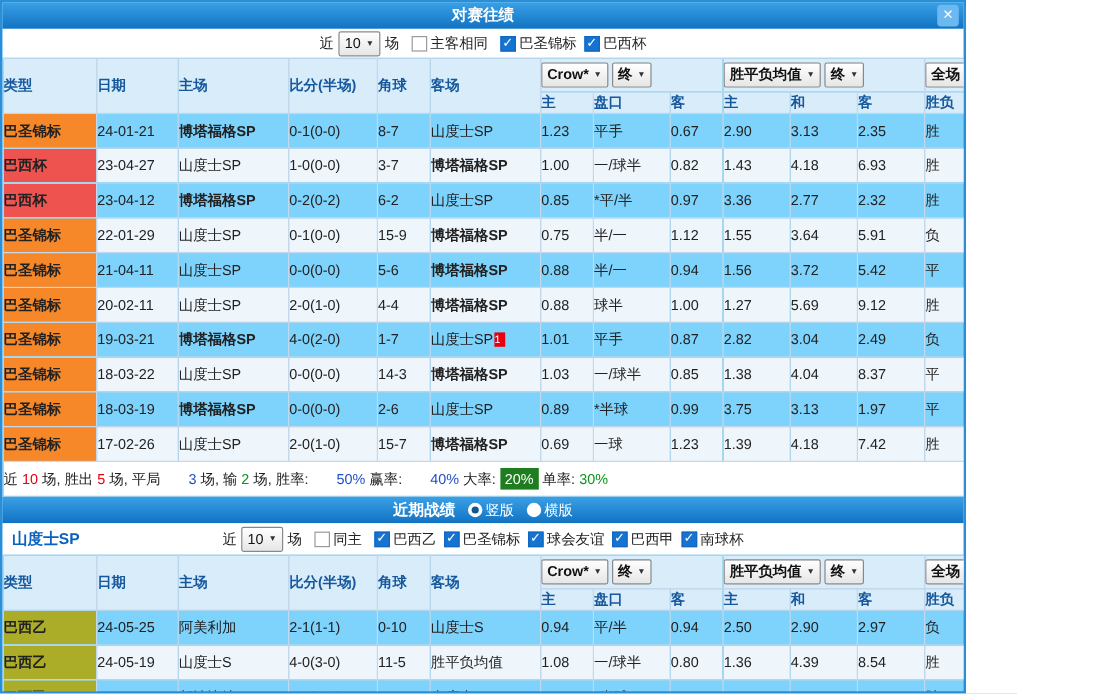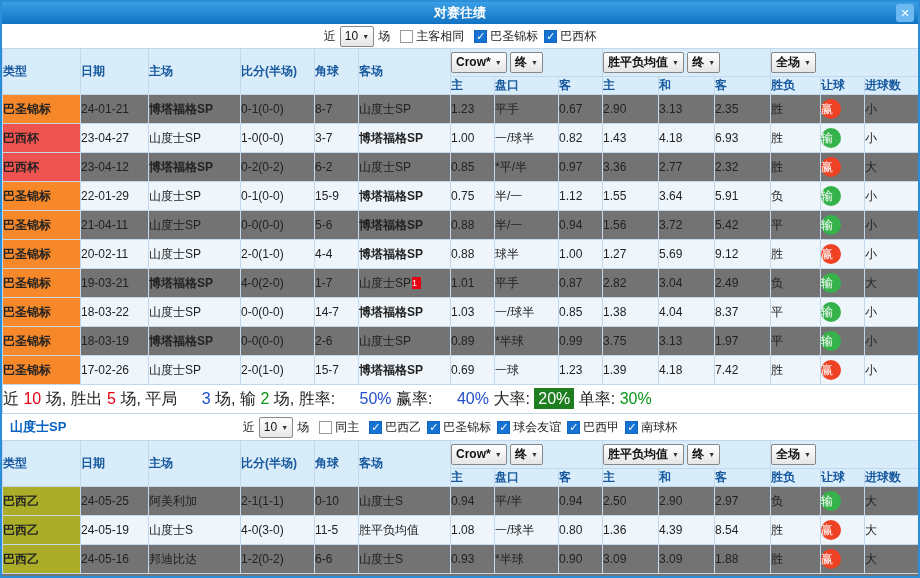--- a/index.html
+++ b/index.html
@@ -1,17 +1,17 @@
 <!DOCTYPE html>
 <html><head>
 <meta charset="utf-8">
 <style>
   html,body{margin:0;padding:0;}
   body{width:920px;height:578px;font-family:"Liberation Sans","DejaVu Sans",sans-serif;background:#fff;}
-  .app{width:920px;height:578px;border:2px solid #2d8ed8;box-sizing:border-box;overflow:hidden;background:#737373;}
+  .app{width:805px;height:578px;border:2px solid #2d8ed8;box-sizing:border-box;overflow:hidden;background:#7dd3fc;}
   .titlebar{height:22px;background:linear-gradient(#3aa0e6,#1172c2);color:#fff;font-size:13px;font-weight:bold;display:flex;align-items:center;justify-content:center;position:relative;}
   .close-btn{position:absolute;right:4px;top:2px;width:18px;height:18px;background:#6cb8f0;border-radius:3px;color:#fff;font-size:11px;line-height:18px;text-align:center;font-weight:bold;cursor:pointer;}
   .filterbar{height:24px;display:flex;align-items:center;justify-content:center;font-size:12px;color:#222;background:#fff;position:relative;gap:4px;}
   .filterbar.tall{height:26px;}
   .teamname{position:absolute;left:8px;color:#0a62c0;font-weight:bold;font-size:13px;}
   .sel{display:inline-flex;align-items:center;gap:4px;border:1px solid #888;border-radius:2px;background:linear-gradient(#ffffff,#e6e6e6);padding:1px 4px;font-size:12px;color:#111;height:17px;line-height:15px;cursor:pointer;}
   .sel .arr{font-size:7px;color:#333;}
   .cbgroup{display:inline-flex;align-items:center;}
   .cbitem{display:inline-flex;align-items:center;gap:3px;margin-left:6px;cursor:pointer;}
   .cb{width:13px;height:13px;border:1px solid #9a9a9a;background:#fff;display:inline-block;position:relative;box-sizing:border-box;}
@@ -30,21 +30,21 @@
   .score{color:#e60012;}
   .rd{color:#cc2a2a;font-weight:bold;}
   .gn{color:#0a9618;}
   .t-red{color:#e60012;}
   .t-green{color:#0a9618;}
   .t-blue{color:#2050c8;margin-left:20px;}
   .badge{display:inline-block;width:20px;height:20px;line-height:20px;border-radius:50%;color:#fff;font-size:12px;}
   .b-red{background:#ef4123;}
   .b-green{background:#35b24a;}
   .redcard{display:inline-block;background:#e60012;color:#fff;font-size:9px;width:9px;height:12px;line-height:12px;margin-left:1px;vertical-align:1px;}
-  .summary-cell{height:28px;white-space:pre;font-size:16px;color:#222;background:#fff;}
+  .summary-cell{height:28px;white-space:pre;font-size:12px;color:#222;background:#fff;}
   .rate-badge{background:#1e7d1e;color:#fff;padding:2px 4px;}
   .radio{width:12px;height:12px;border-radius:50%;background:#fff;display:inline-block;position:relative;margin-left:10px;margin-right:3px;cursor:pointer;}
   .radio.checked::after{content:"";position:absolute;left:3px;top:3px;width:6px;height:6px;border-radius:50%;background:#14568e;}
   .rlabel{color:#fff;font-weight:normal;font-size:12px;}
 </style>
 </head>
 <body>
 
 <div class="app">
 
@@ -259,21 +259,21 @@
           <td>2.49</td>
           <td class="t-green">负</td>
           <td><span class="badge b-green">输</span></td>
           <td class="t-red">大</td>
         </tr>
         <tr>
           <td class="league lg-orange">巴圣锦标</td>
           <td>18-03-22</td>
           <td class="gn">山度士SP</td>
           <td class="score">0-0(0-0)</td>
-          <td>14-7</td>
+          <td>14-3</td>
           <td class="rd"><span>博塔福格SP</span></td>
           <td>1.03</td>
           <td>一/球半</td>
           <td>0.85</td>
           <td>1.38</td>
           <td class="t-blue">4.04</td>
           <td>8.37</td>
           <td class="t-blue">平</td>
           <td><span class="badge b-green">输</span></td>
           <td class="t-green">小</td>
@@ -313,20 +313,27 @@
           <td class="t-green">小</td>
         </tr>
       </tbody>
     <tbody>
       <tr>
           <td colspan="15" class="summary-cell"><span>近 </span><span class="t-red">10</span><span> 场, 胜出 </span><span class="t-red">5</span><span> 场, 平局 </span><span class="t-blue">3</span><span> 场, 输 </span><span class="t-green">2</span><span> 场, 胜率: </span><span class="t-blue">50%</span><span> 赢率: </span><span class="t-blue">40%</span><span> 大率: </span><span class="rate-badge">20%</span><span> 单率: </span><span class="t-green">30%</span></td>
         </tr>
     </tbody>
   </table>
 
+  <div class="titlebar">
+    <span>近期战绩</span>
+    <span class="radio checked"></span>
+    <span class="rlabel">竖版</span>
+    <span class="radio"></span>
+    <span class="rlabel">横版</span>
+  </div>
 
   <div class="filterbar tall">
     <span class="teamname">山度士SP</span>
     <span>近</span>
     <span class="sel">
         <span>10</span>
         <span class="arr">▼</span>
       </span>
     <span>场</span>
     <label class="cbitem">

